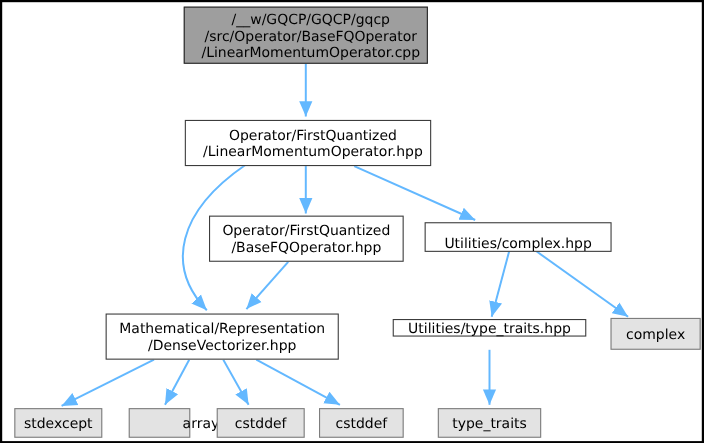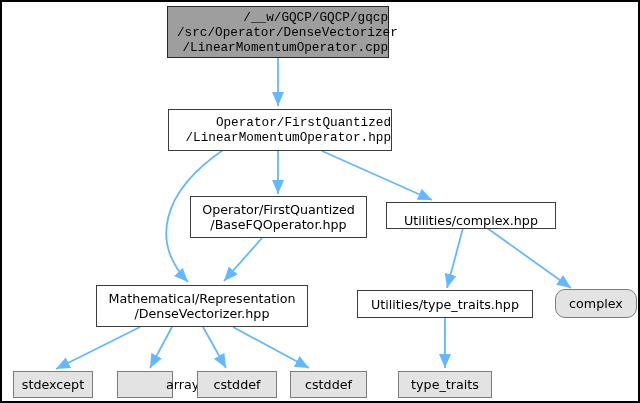--- a/index.html
+++ b/index.html
@@ -56,21 +56,21 @@
     border: 1px solid var(--node-border);
   }
   .node.current {
     background: var(--current-node-fill);
     border: 1px solid #262626;
   }
   .node.external {
     background: var(--external-node-fill);
     border: 1px solid var(--external-node-border);
   }
-  .node.align-left { text-align: right; padding-left: 9px; font-family: Liberation Mono, monospace; }
+  .node.align-left { text-align: center; padding-left: 9px; }
 </style>
 </head>
 <body>
 
 <div class="canvas">
 
   <svg class="edges" width="640" height="403" viewBox="0 0 640 403" xmlns="http://www.w3.org/2000/svg">
     <defs>
       <marker id="arrow" markerUnits="userSpaceOnUse" markerWidth="16" markerHeight="14" refX="14" refY="7" orient="auto">
         <path class="ah" d="M0,1 L14,7 L0,13 Z"></path>
@@ -85,21 +85,21 @@
     <path class="edge" marker-end="url(#arrow)" d="M487,228 L571,288"></path>
     <path class="edge" marker-end="url(#arrow)" d="M140,327 L56,369"></path>
     <path class="edge" marker-end="url(#arrow)" d="M172,327 L150,368"></path>
     <path class="edge" marker-end="url(#arrow)" d="M203,327 L226,368"></path>
     <path class="edge" marker-end="url(#arrow)" d="M233,327 L309,368"></path>
     <path class="edge" marker-end="url(#arrow)" d="M445,318 L445,368"></path>
   </svg>
 
   <div class="node current align-left" style="left:165px; top:4px; width:222px; height:52px;">
     <div>/__w/GQCP/GQCP/gqcp</div>
-    <div>/src/Operator/DenseVectorizer</div>
+    <div>/src/Operator/BaseFQOperator</div>
     <div>/LinearMomentumOperator.cpp</div>
   </div>
 
   <div class="node internal align-left" style="left:166px; top:107px; width:224px; height:42px;">
     <div>Operator/FirstQuantized</div>
     <div>/LinearMomentumOperator.hpp</div>
   </div>
 
   <div class="node internal" style="left:188px; top:194px; width:177px; height:42px;">
     <div>Operator/FirstQuantized</div>
@@ -108,25 +108,25 @@
 
   <div class="node internal" style="left:384px; top:200px; width:170px; height:27px;justify-content:flex-end;">
     <div>Utilities/complex.hpp</div>
   </div>
 
   <div class="node internal" style="left:94px; top:283px; width:212px; height:42px;">
     <div>Mathematical/Representation</div>
     <div>/DenseVectorizer.hpp</div>
   </div>
 
-  <div class="node internal" style="left:355px; top:288px; width:176px; height:28px;">
+  <div class="node internal" style="left:355px; top:288px; width:176px; height:16px;">
     <div>Utilities/type_traits.hpp</div>
   </div>
 
-  <div class="node external" style="left:553px; top:287px; width:82px; height:29px;border-radius:10px;">
+  <div class="node external" style="left:553px; top:287px; width:82px; height:29px;">
     <div>complex</div>
   </div>
 
   <div class="node external" style="left:11px; top:369px; width:80px; height:27px;justify-content:center;">
     <div>stdexcept</div>
   </div>
 
   <div class="node external" style="left:115px; top:369px; width:56px; height:27px;padding-left:48px;">
     <div>array</div>
   </div>

